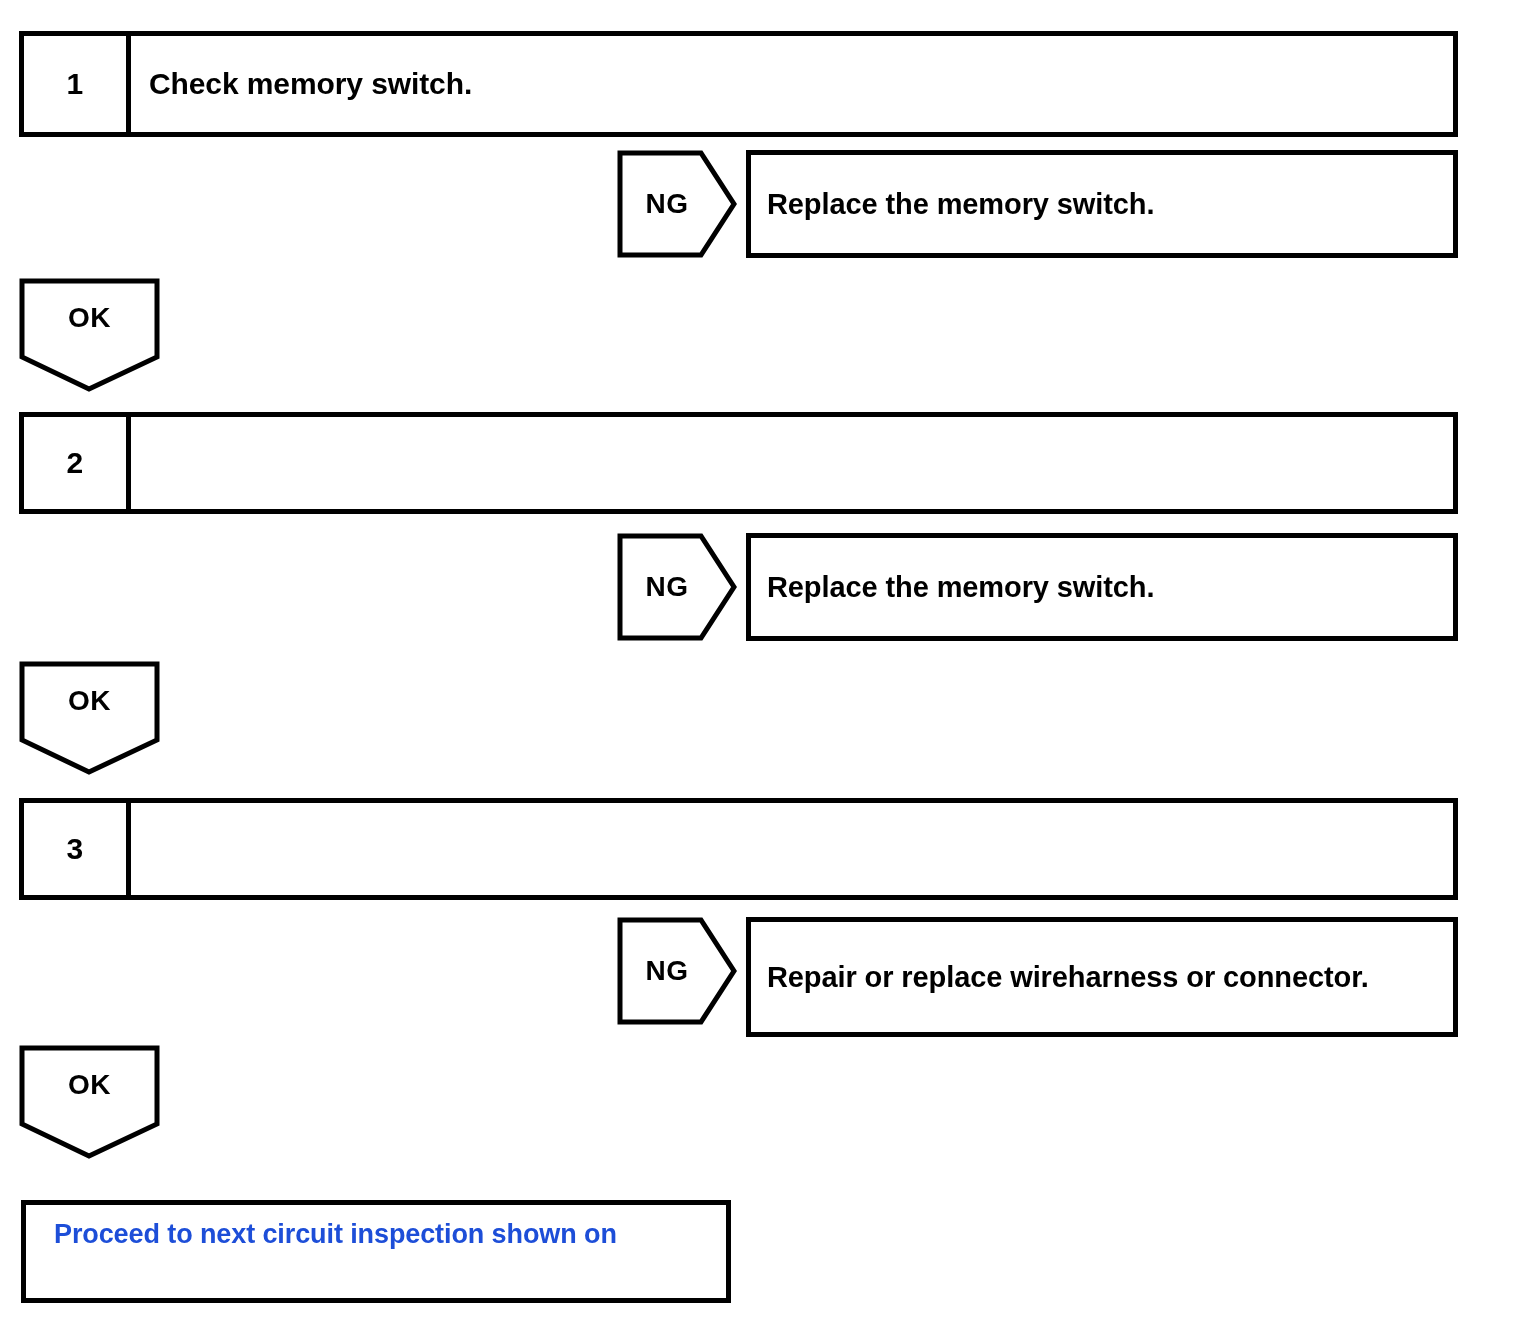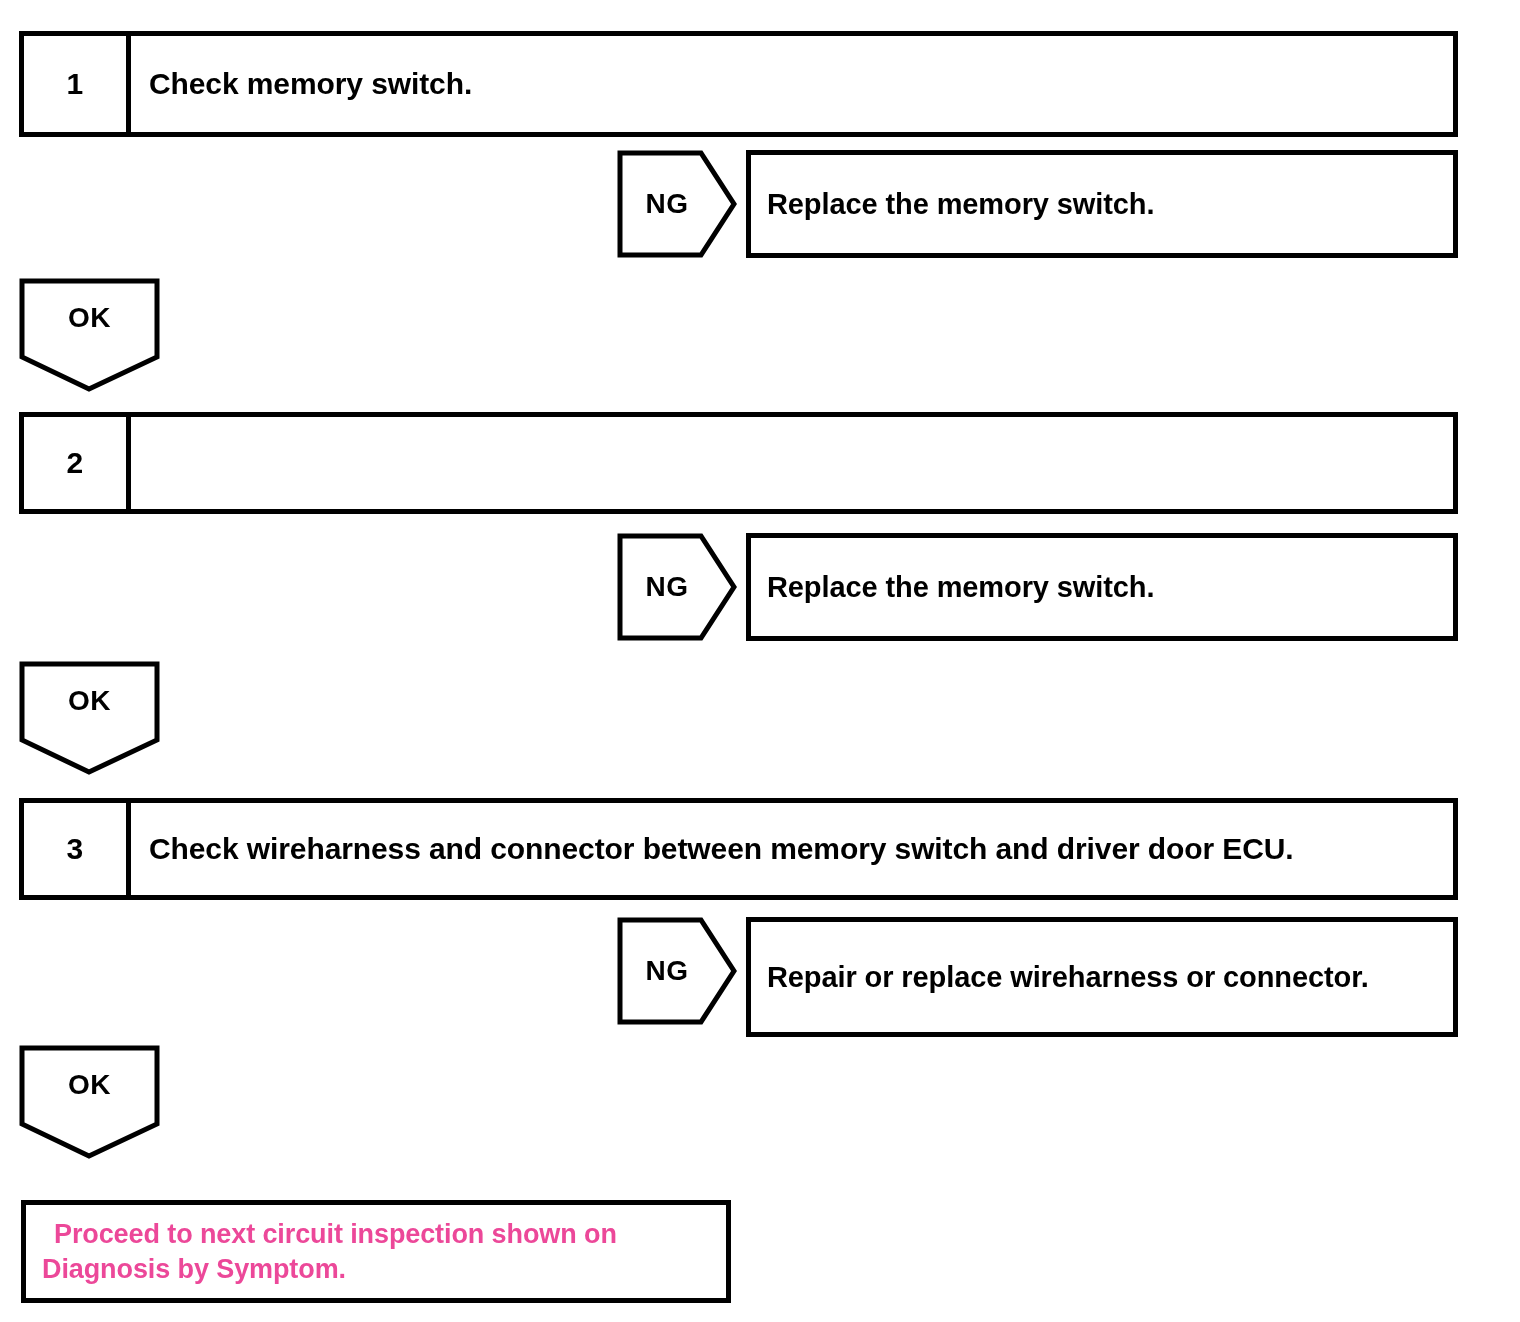--- a/index.html
+++ b/index.html
@@ -80,21 +80,21 @@
     border: 5px solid #000000;
     background: #ffffff;
     display: flex;
     flex-direction: column;
     justify-content: flex-start;
     padding: 12px 14px 0 16px;
   }
   .terminal-line {
     font-size: 27px;
     font-weight: bold;
-    color: #ec4899;
+    color: #1d4ed8;
     line-height: 1.28;
     letter-spacing: -0.1px;
     white-space: nowrap;
   }
   .terminal-line.first { padding-left: 12px; }
 
   
   .ng-arrow {
     position: absolute;
   }
@@ -178,37 +178,35 @@
 
   <div class="ok-arrow" style="left:19px; top:661px; width:141px; height:114px;">
     <svg width="141" height="114" viewBox="0 0 141 114" xmlns="http://www.w3.org/2000/svg">
       <polygon points="3,3 138,3 138,79 70,111 3,79" fill="#ffffff" stroke="#000000" stroke-width="5" stroke-linejoin="miter"></polygon>
     </svg>
     <div class="ok-label">OK</div>
   </div>
 
   <div class="step-box" style="left:19px; top:798px; width:1439px; height:102px;">
     <div class="step-num">3</div>
-    <div class="step-text">Check wireharness and connector between memory switch and driver door ECU.</div>
   </div>
 
   <div class="ng-arrow" style="left:617px; top:917px; width:120px; height:108px;">
     <svg width="120" height="108" viewBox="0 0 120 108" xmlns="http://www.w3.org/2000/svg">
       <polygon points="3,3 84,3 117,54 84,105 3,105" fill="#ffffff" stroke="#000000" stroke-width="5" stroke-linejoin="miter"></polygon>
     </svg>
     <div class="ng-label">NG</div>
   </div>
 
   <div class="result-box" style="left:746px; top:917px; width:712px; height:120px;">Repair or replace wireharness or connector.</div>
 
   <div class="ok-arrow" style="left:19px; top:1045px; width:141px; height:114px;">
     <svg width="141" height="114" viewBox="0 0 141 114" xmlns="http://www.w3.org/2000/svg">
       <polygon points="3,3 138,3 138,79 70,111 3,79" fill="#ffffff" stroke="#000000" stroke-width="5" stroke-linejoin="miter"></polygon>
     </svg>
     <div class="ok-label">OK</div>
   </div>
 
   <div class="terminal-box" style="left:21px; top:1200px; width:710px; height:103px;">
     <div class="terminal-line first">Proceed to next circuit inspection shown on</div>
-    <div class="terminal-line">Diagnosis by Symptom.</div>
   </div>
 
 </div>
 
 </body></html>

